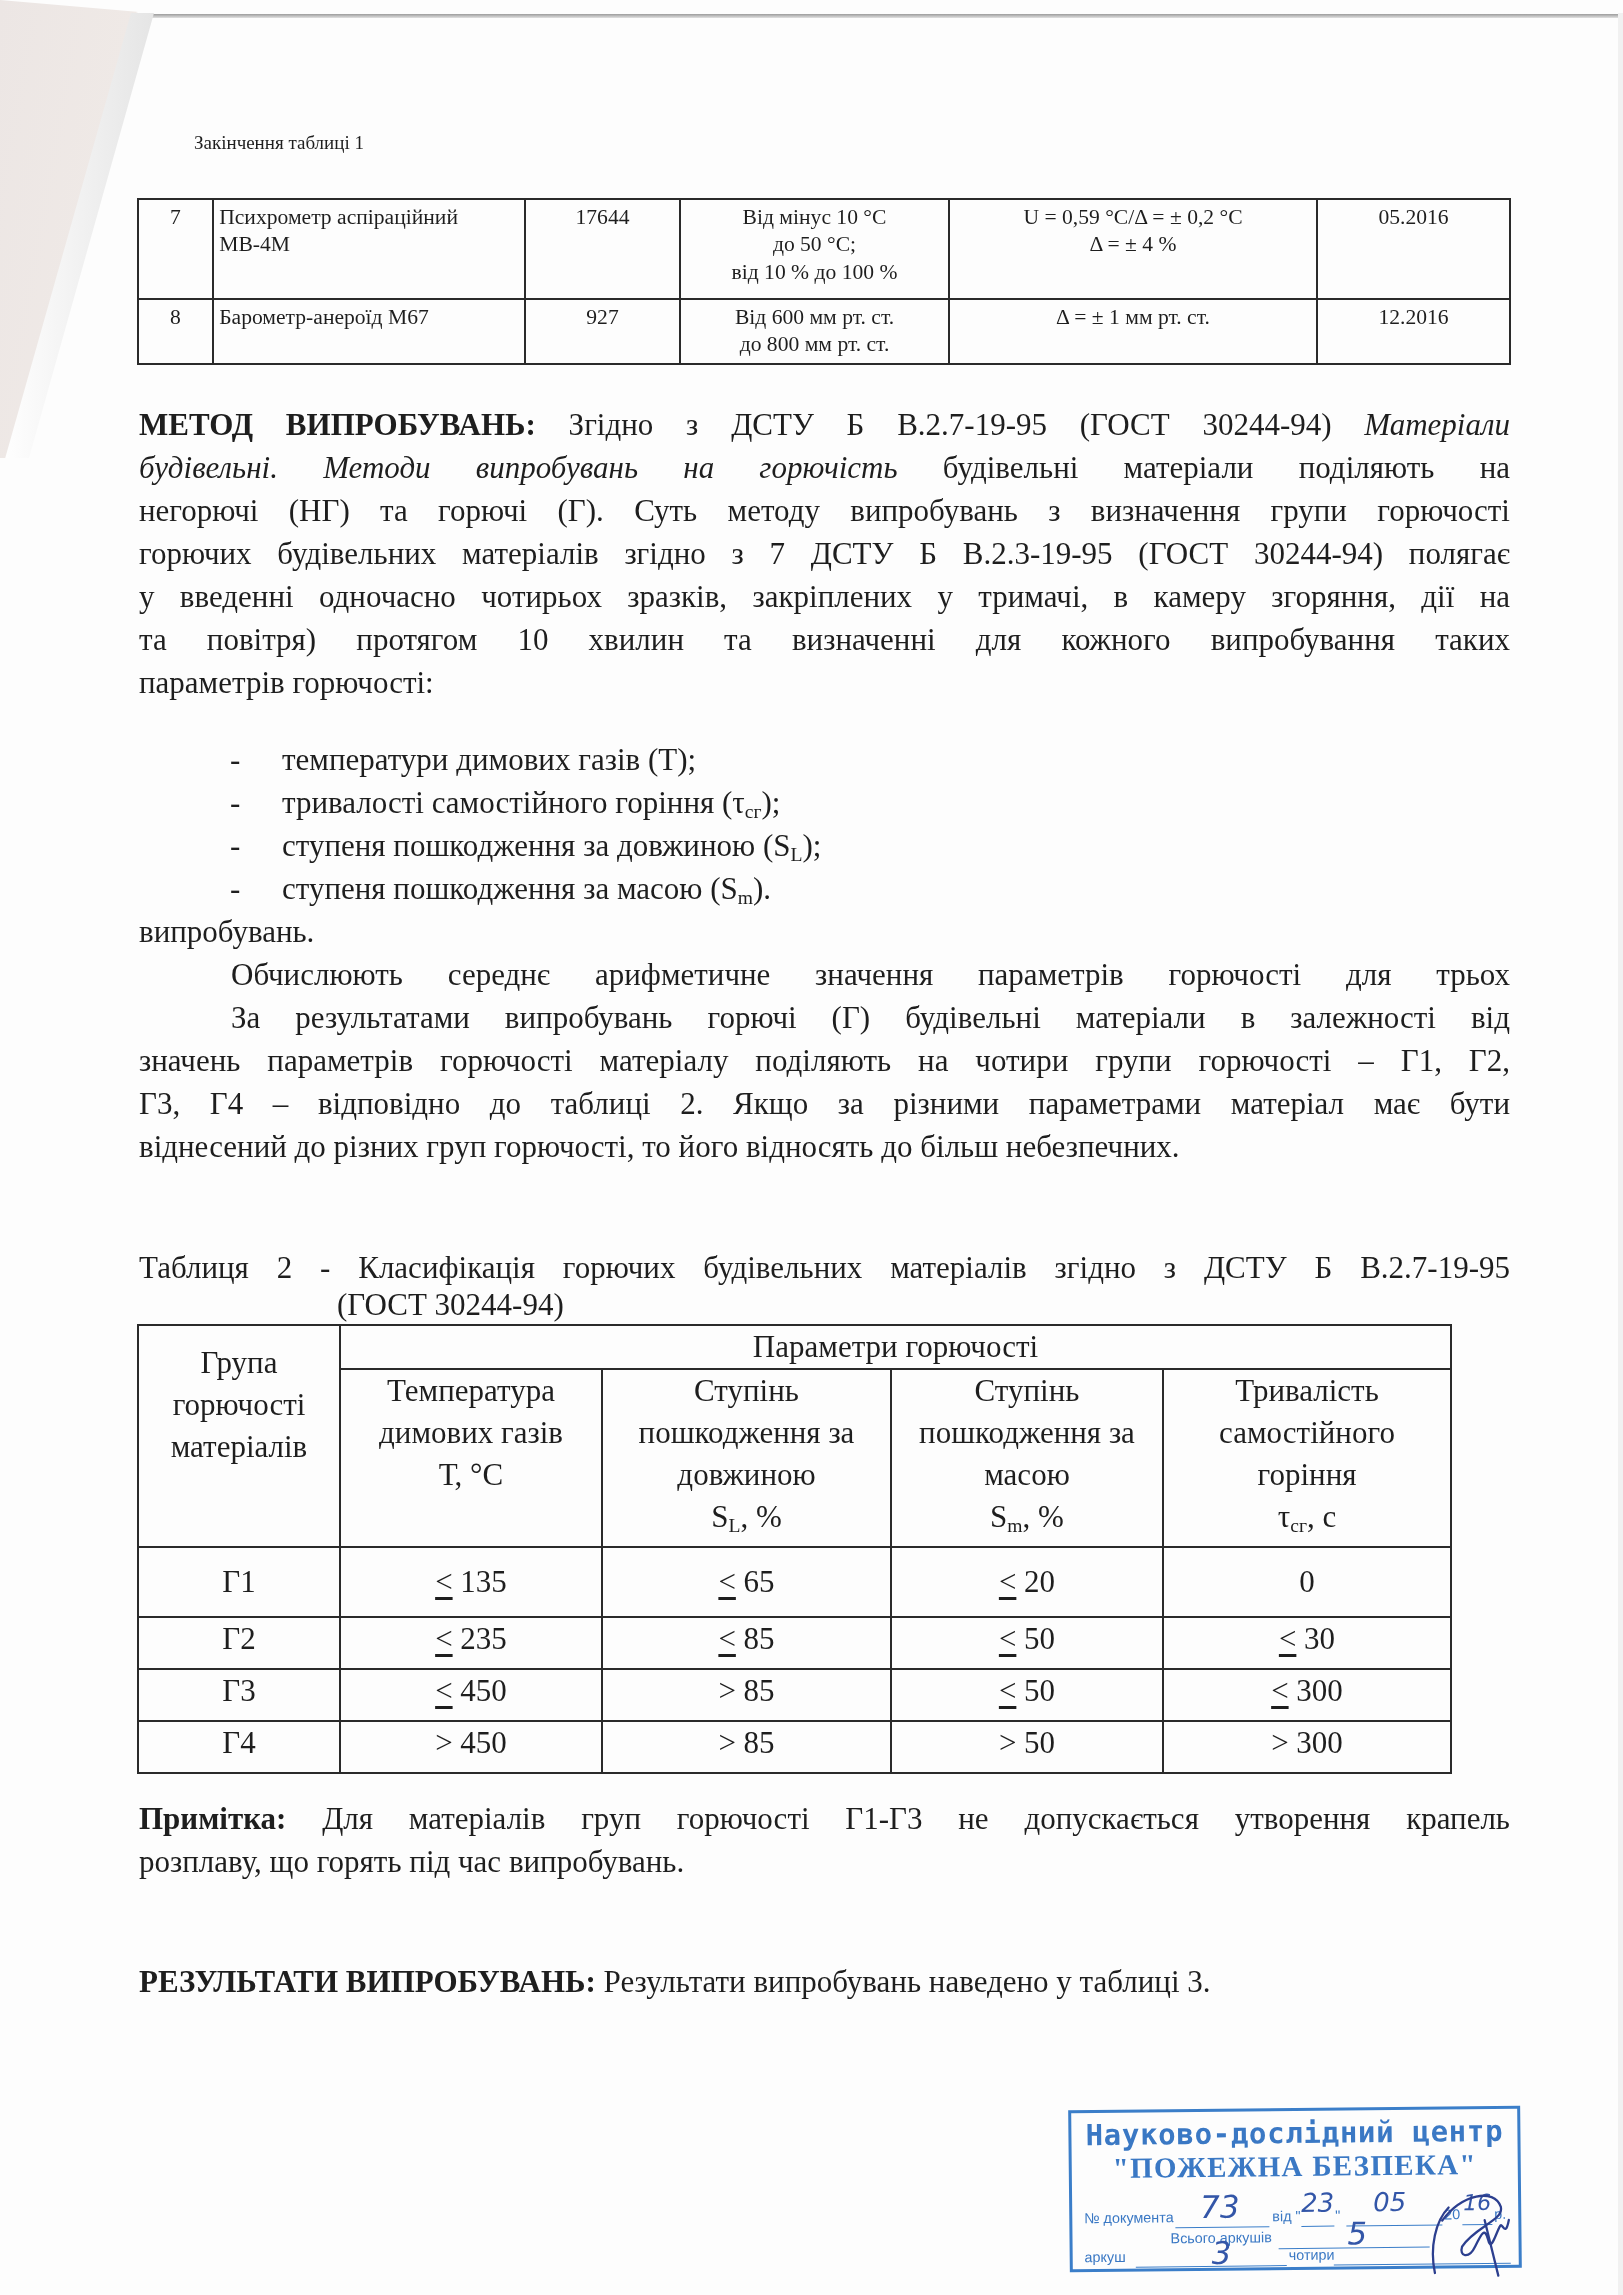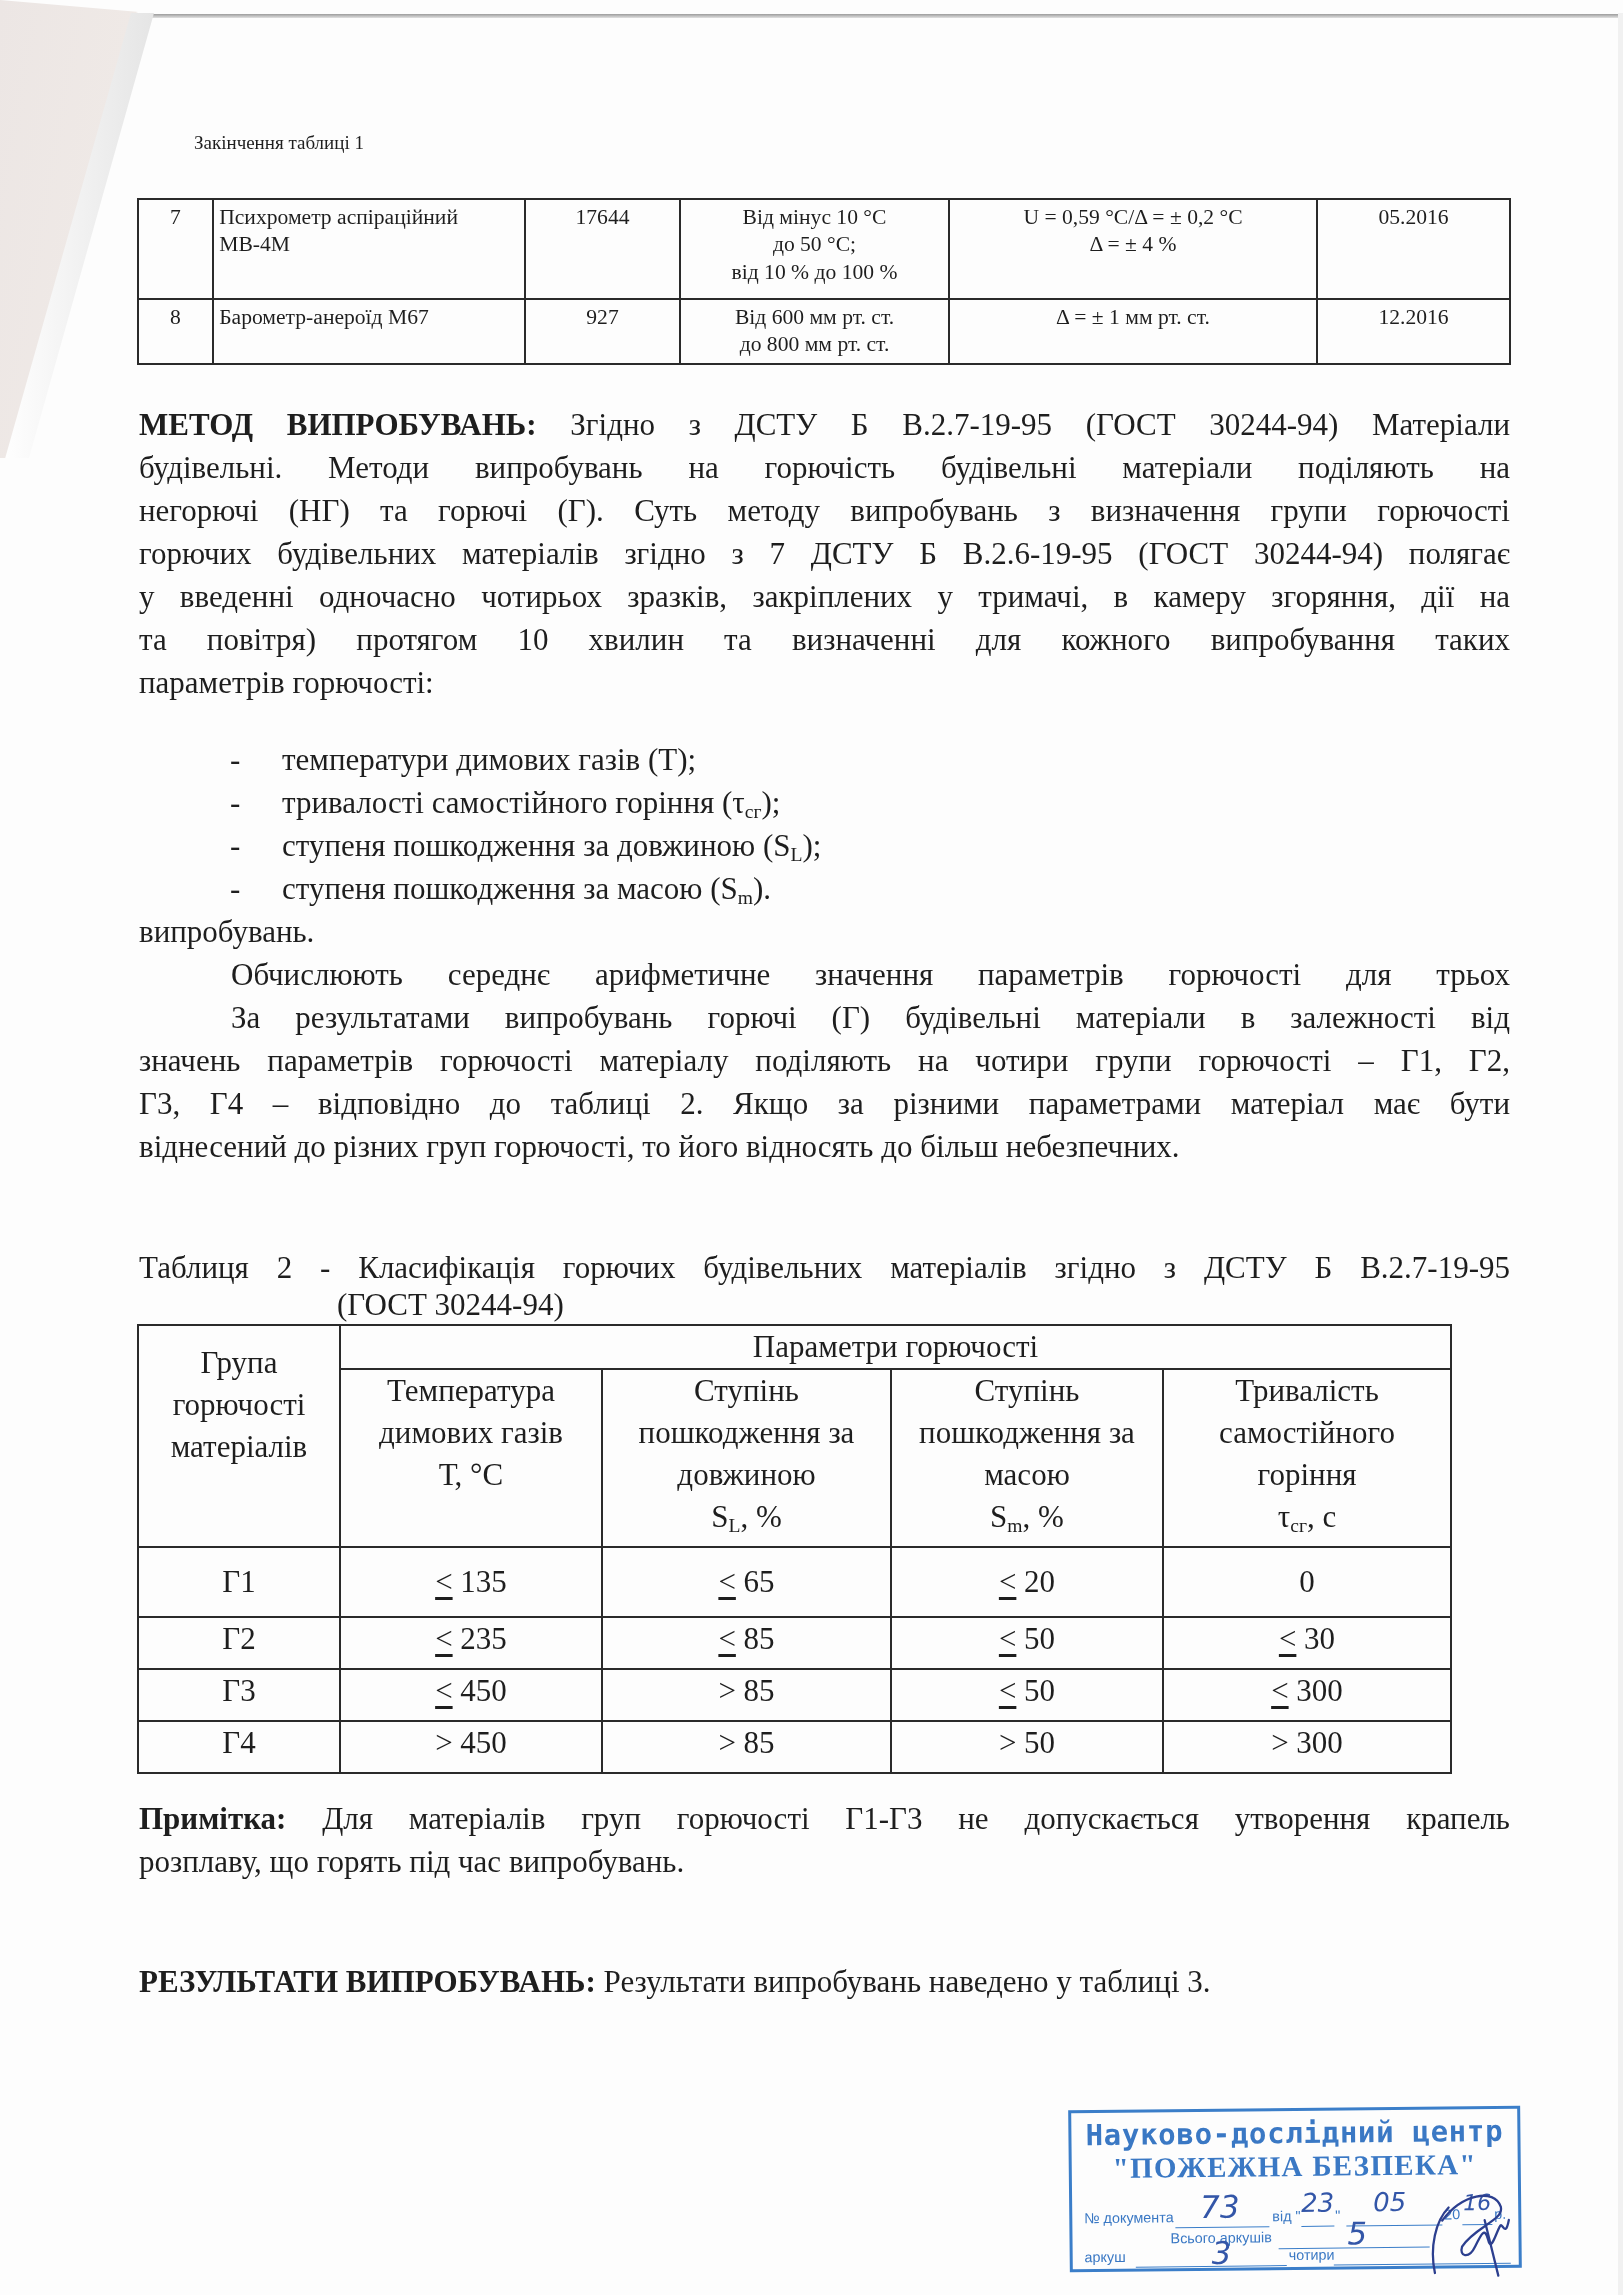--- a/index.html
+++ b/index.html
@@ -27,21 +27,21 @@
   
   .t1-caption { left: 194px; top: 132px; font-size: 19px; }
   .t1 { position: absolute; left: 137px; top: 198px; border-collapse: collapse; font-size: 21.6px; line-height: 27.5px; }
   .t1 td { border: 2px solid #2a2a2a; vertical-align: top; padding: 3.9px 5.2px 0 5.2px; }
   .t1 .c { text-align: center; }
 
   
   .method { left: 139px; top: 403px; width: 1371px; }
   .method .line { display: block; }
   .bold { font-weight: bold; }
-  .ital { }
+  .ital { font-style: italic; }
   .bullets { left: 230px; top: 738px; }
   .bullet { display: flex; height: 43px; }
   .bullet .dash { width: 52px; }
   sub { font-size: 19.6px; vertical-align: -5.2px; line-height: 0; }
 
   .para { left: 139px; width: 1371px; }
 
   
   .t2-caption { left: 139px; top: 1249px; width: 1371px; font-size: 31px; line-height: 37px; }
   .t2 { position: absolute; left: 137px; top: 1324px; border-collapse: collapse; font-size: 31px; line-height: 42px; }
@@ -110,21 +110,21 @@
     <td class="c">Δ = ± 1 мм рт. ст.</td>
     <td class="c">12.2016</td>
   </tr>
 </tbody>
   </table>
 
 <div class="abs method fs-body">
   <span class="line justify"><span class="bold">МЕТОД ВИПРОБУВАНЬ:</span><span> Згідно з ДСТУ Б В.2.7-19-95 (ГОСТ 30244-94) </span><span class="ital">Матеріали</span></span>
   <span class="line justify"><span class="ital">будівельні. Методи випробувань на горючість</span><span> будівельні матеріали поділяють на</span></span>
   <span class="line justify">негорючі (НГ) та горючі (Г). Суть методу випробувань з визначення групи горючості</span>
-  <span class="line justify">горючих будівельних матеріалів згідно з 7 ДСТУ Б В.2.6-19-95 (ГОСТ 30244-94) полягає</span>
+  <span class="line justify">горючих будівельних матеріалів згідно з 7 ДСТУ Б В.2.3-19-95 (ГОСТ 30244-94) полягає</span>
   <span class="line justify">у введенні одночасно чотирьох зразків, закріплених у тримачі, в камеру згоряння, дії на</span>
   <span class="line justify">та повітря) протягом 10 хвилин та визначенні для кожного випробування таких</span>
   <span class="line">параметрів горючості:</span>
 </div>
 
 <div class="abs bullets fs-body">
   <div class="bullet">
     <span class="dash">-</span>
     <span><span>температури димових газів (Т);</span></span>
   </div>

